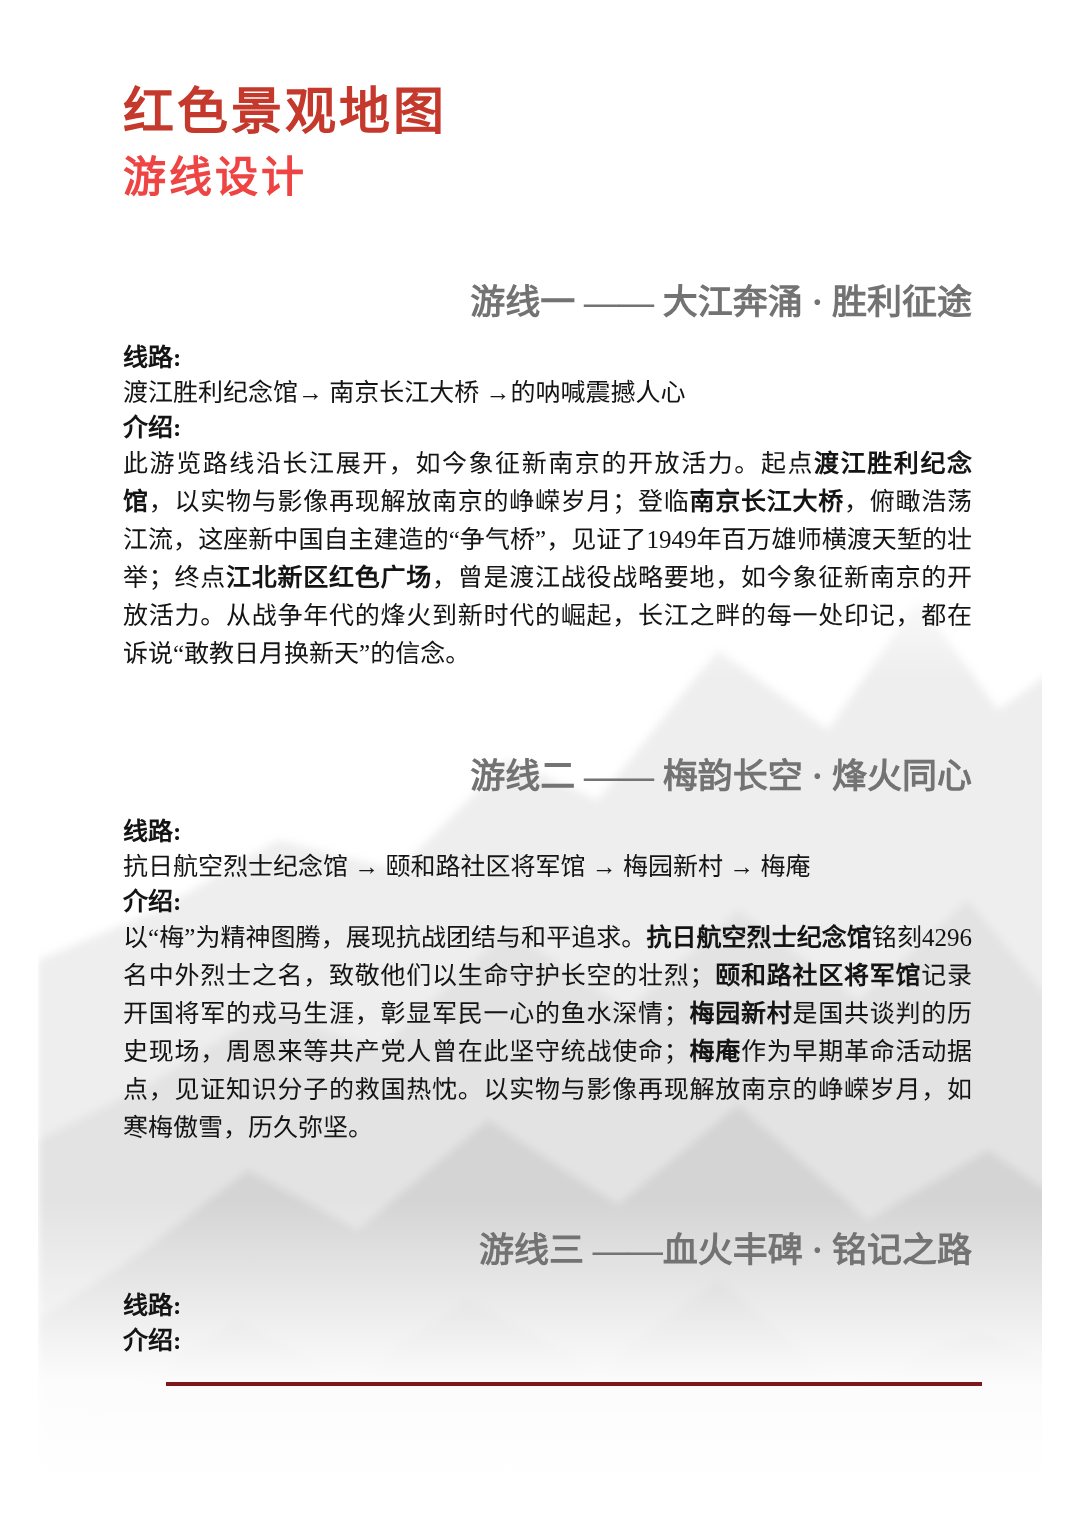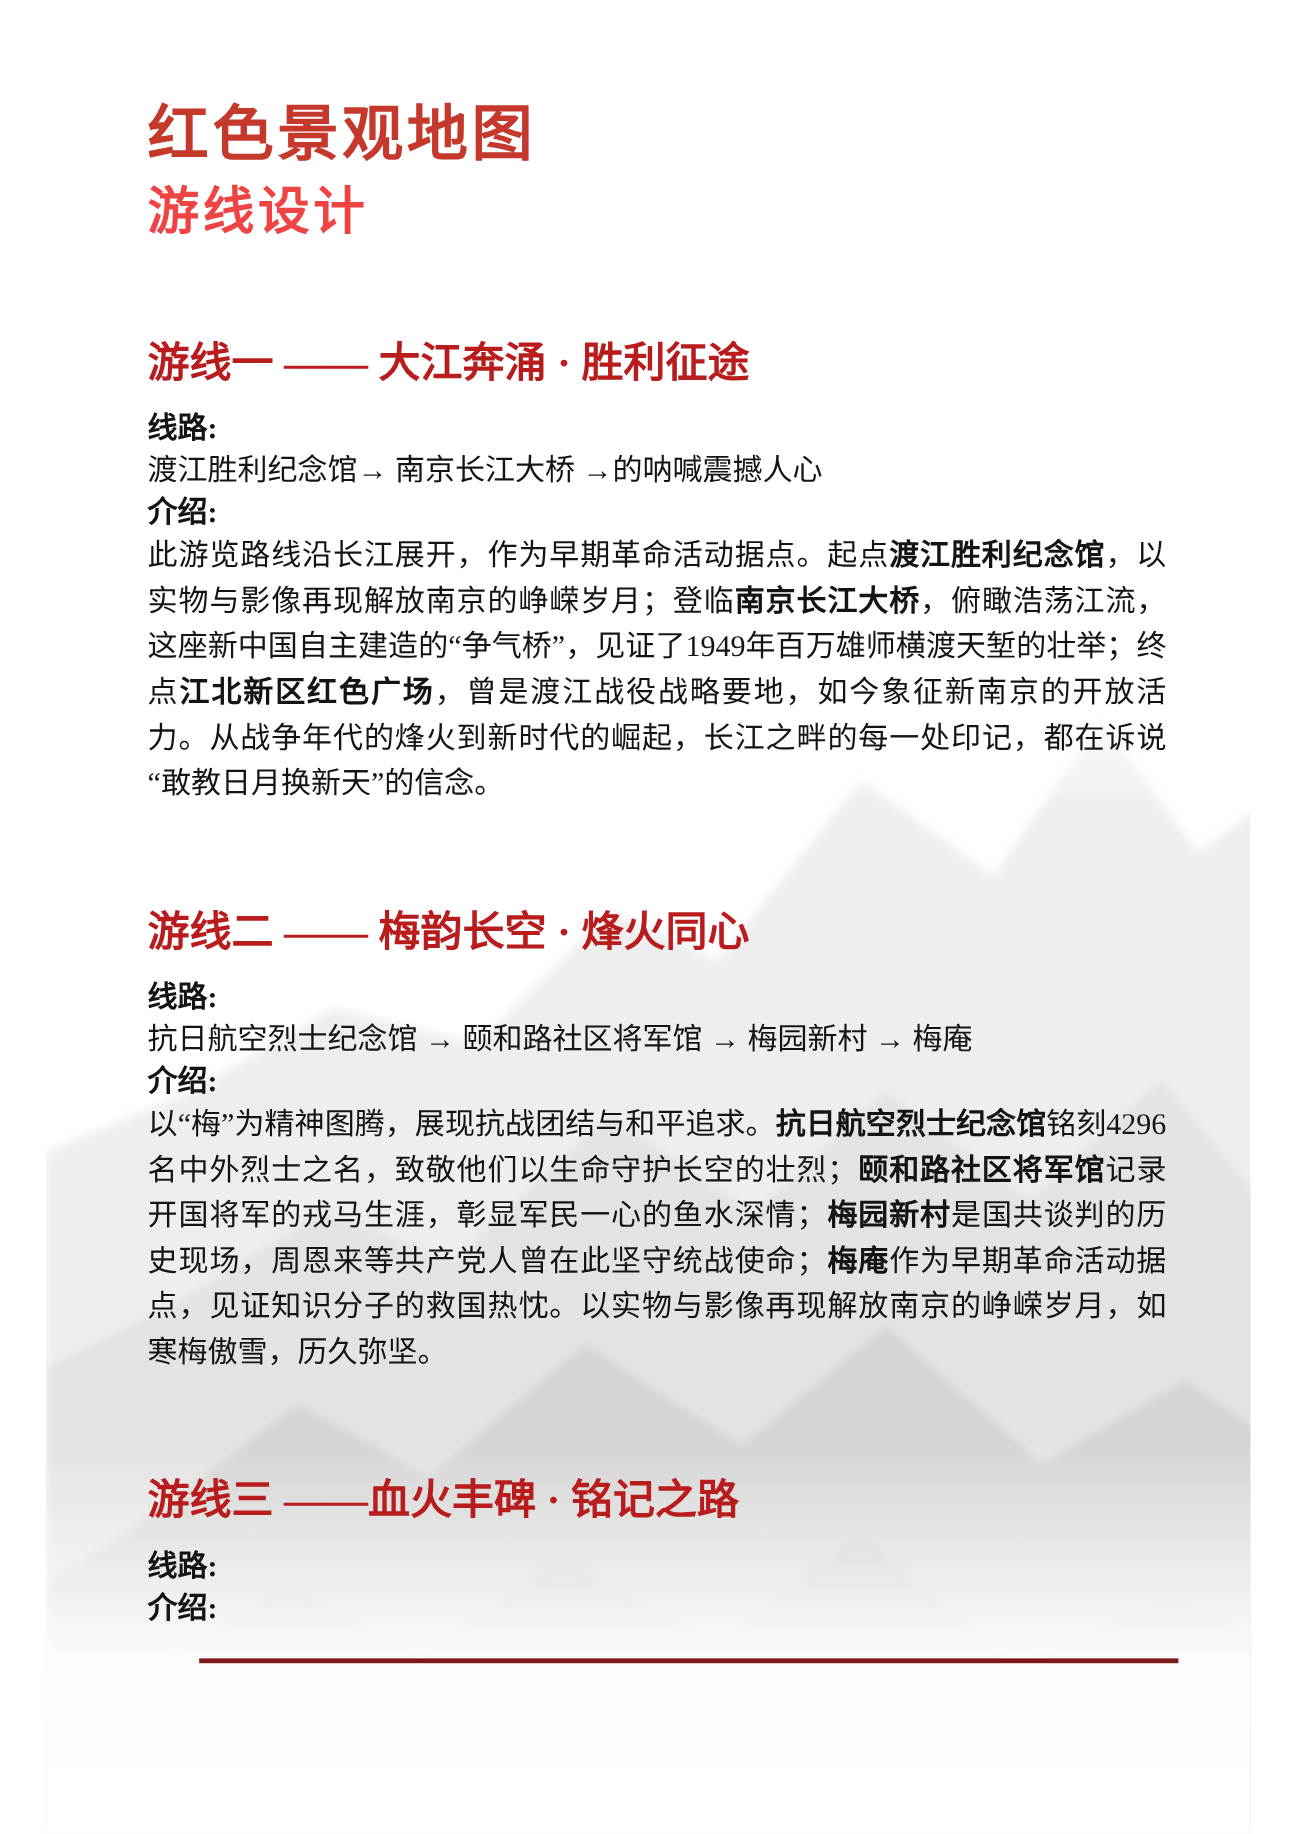--- a/index.html
+++ b/index.html
@@ -53,21 +53,22 @@
     color: #ef4444;
     margin: 15px 0 0 0;
   }
   .tour-section { margin-top: 82px; }
   .tour-section.first { margin-top: 80px; }
   .section-heading {
     font-size: 35px;
     font-weight: 700;
     line-height: 1.25;
     margin: 0 0 15px 0;
-    color: #b91c1c;
+    color: #737373;
+    text-align: right;
   }
   .meta-label {
     font-size: 25px;
     font-weight: 700;
     line-height: 35px;
   }
   .route-line {
     font-size: 25px;
     line-height: 35px;
   }
@@ -104,21 +105,21 @@
   <div class="content">
 
     <h1 class="title">红色景观地图</h1>
     <h2 class="subtitle">游线设计</h2>
 
     <section class="tour-section first">
       <h3 class="section-heading">游线一 —— 大江奔涌 · 胜利征途</h3>
       <div class="meta-label">线路:</div>
       <div class="route-line">渡江胜利纪念馆→ 南京长江大桥 →的呐喊震撼人心</div>
       <div class="meta-label">介绍:</div>
-      <p class="intro-paragraph"><span>此游览路线沿长江展开，作为早期革命活动据点。起点</span><b>渡江胜利纪念馆</b><span>，以实物与影像再现解放南京的峥嵘岁月；登临</span><b>南京长江大桥</b><span>，俯瞰浩荡江流，这座新中国自主建造的“争气桥”，见证了1949年百万雄师横渡天堑的壮举；终点</span><b>江北新区红色广场</b><span>，曾是渡江战役战略要地，如今象征新南京的开放活力。从战争年代的烽火到新时代的崛起，长江之畔的每一处印记，都在诉说“敢教日月换新天”的信念。</span></p>
+      <p class="intro-paragraph"><span>此游览路线沿长江展开，如今象征新南京的开放活力。起点</span><b>渡江胜利纪念馆</b><span>，以实物与影像再现解放南京的峥嵘岁月；登临</span><b>南京长江大桥</b><span>，俯瞰浩荡江流，这座新中国自主建造的“争气桥”，见证了1949年百万雄师横渡天堑的壮举；终点</span><b>江北新区红色广场</b><span>，曾是渡江战役战略要地，如今象征新南京的开放活力。从战争年代的烽火到新时代的崛起，长江之畔的每一处印记，都在诉说“敢教日月换新天”的信念。</span></p>
     </section>
 
     <section class="tour-section">
       <h3 class="section-heading">游线二 —— 梅韵长空 · 烽火同心</h3>
       <div class="meta-label">线路:</div>
       <div class="route-line">抗日航空烈士纪念馆 → 颐和路社区将军馆 → 梅园新村 → 梅庵</div>
       <div class="meta-label">介绍:</div>
       <p class="intro-paragraph"><span>以“梅”为精神图腾，展现抗战团结与和平追求。</span><b>抗日航空烈士纪念馆</b><span>铭刻4296名中外烈士之名，致敬他们以生命守护长空的壮烈；</span><b>颐和路社区将军馆</b><span>记录开国将军的戎马生涯，彰显军民一心的鱼水深情；</span><b>梅园新村</b><span>是国共谈判的历史现场，周恩来等共产党人曾在此坚守统战使命；</span><b>梅庵</b><span>作为早期革命活动据点，见证知识分子的救国热忱。以实物与影像再现解放南京的峥嵘岁月，如寒梅傲雪，历久弥坚。</span></p>
     </section>
 

